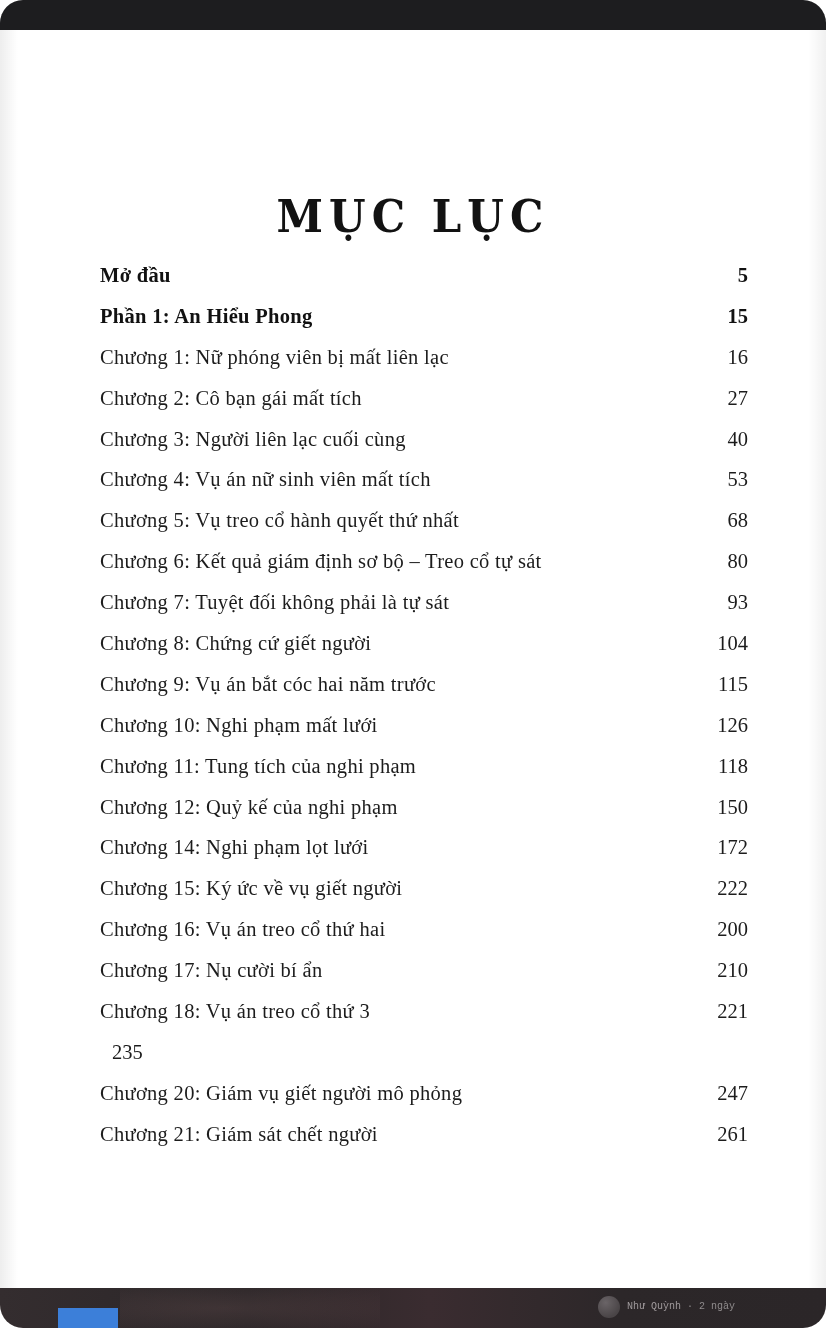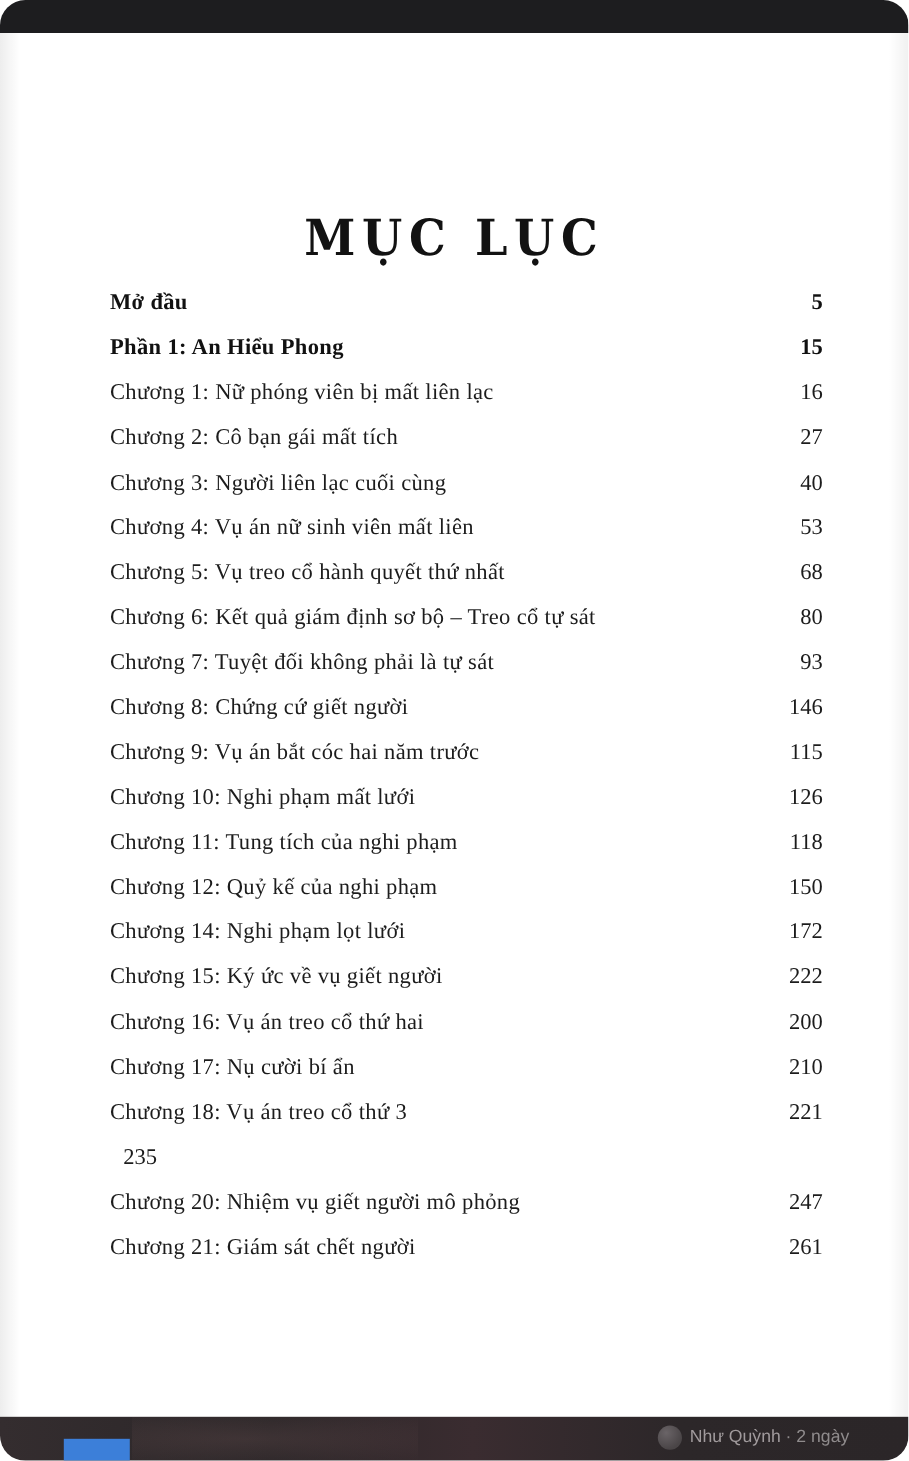--- a/index.html
+++ b/index.html
@@ -114,22 +114,22 @@
     gap: 7px;
   }
   .avatar {
     width: 22px;
     height: 22px;
     border-radius: 50%;
     background: radial-gradient(circle at 35% 30%, #6a6467, #4a4547 70%);
     flex: 0 0 auto;
   }
   .overlay-text {
-    font-family: Liberation Sans, sans-serif;
-    font-size: 16px;
+    font-family: Liberation Mono, monospace;
+    font-size: 10px;
     line-height: 12px;
     color: #8f8b8c;
     white-space: nowrap;
     text-align: right;
   }
   .overlay-text .name { color: #a09a9c; }
 </style>
 </head>
 <body>
 
@@ -157,38 +157,38 @@
       </div>
       <div class="toc-row">
         <span class="toc-label">Chương 2: Cô bạn gái mất tích</span>
         <span class="toc-page">27</span>
       </div>
       <div class="toc-row">
         <span class="toc-label">Chương 3: Người liên lạc cuối cùng</span>
         <span class="toc-page">40</span>
       </div>
       <div class="toc-row">
-        <span class="toc-label">Chương 4: Vụ án nữ sinh viên mất liên</span>
+        <span class="toc-label">Chương 4: Vụ án nữ sinh viên mất tích</span>
         <span class="toc-page">53</span>
       </div>
       <div class="toc-row">
         <span class="toc-label">Chương 5: Vụ treo cổ hành quyết thứ nhất</span>
         <span class="toc-page">68</span>
       </div>
       <div class="toc-row">
         <span class="toc-label">Chương 6: Kết quả giám định sơ bộ – Treo cổ tự sát</span>
         <span class="toc-page">80</span>
       </div>
       <div class="toc-row">
         <span class="toc-label">Chương 7: Tuyệt đối không phải là tự sát</span>
         <span class="toc-page">93</span>
       </div>
       <div class="toc-row">
         <span class="toc-label">Chương 8: Chứng cứ giết người</span>
-        <span class="toc-page">146</span>
+        <span class="toc-page">104</span>
       </div>
       <div class="toc-row">
         <span class="toc-label">Chương 9: Vụ án bắt cóc hai năm trước</span>
         <span class="toc-page">115</span>
       </div>
       <div class="toc-row">
         <span class="toc-label">Chương 10: Nghi phạm mất lưới</span>
         <span class="toc-page">126</span>
       </div>
       <div class="toc-row">
@@ -216,21 +216,21 @@
         <span class="toc-page">210</span>
       </div>
       <div class="toc-row">
         <span class="toc-label">Chương 18: Vụ án treo cổ thứ 3</span>
         <span class="toc-page">221</span>
       </div>
       <div class="toc-row">
         <span class="toc-page">235</span>
       </div>
       <div class="toc-row">
-        <span class="toc-label">Chương 20: Nhiệm vụ giết người mô phỏng</span>
+        <span class="toc-label">Chương 20: Giám vụ giết người mô phỏng</span>
         <span class="toc-page">247</span>
       </div>
       <div class="toc-row">
         <span class="toc-label">Chương 21: Giám sát chết người</span>
         <span class="toc-page">261</span>
       </div>
     </div>
 
   <div class="bottom-bar">
     <div class="bottom-blur-tint"></div>

